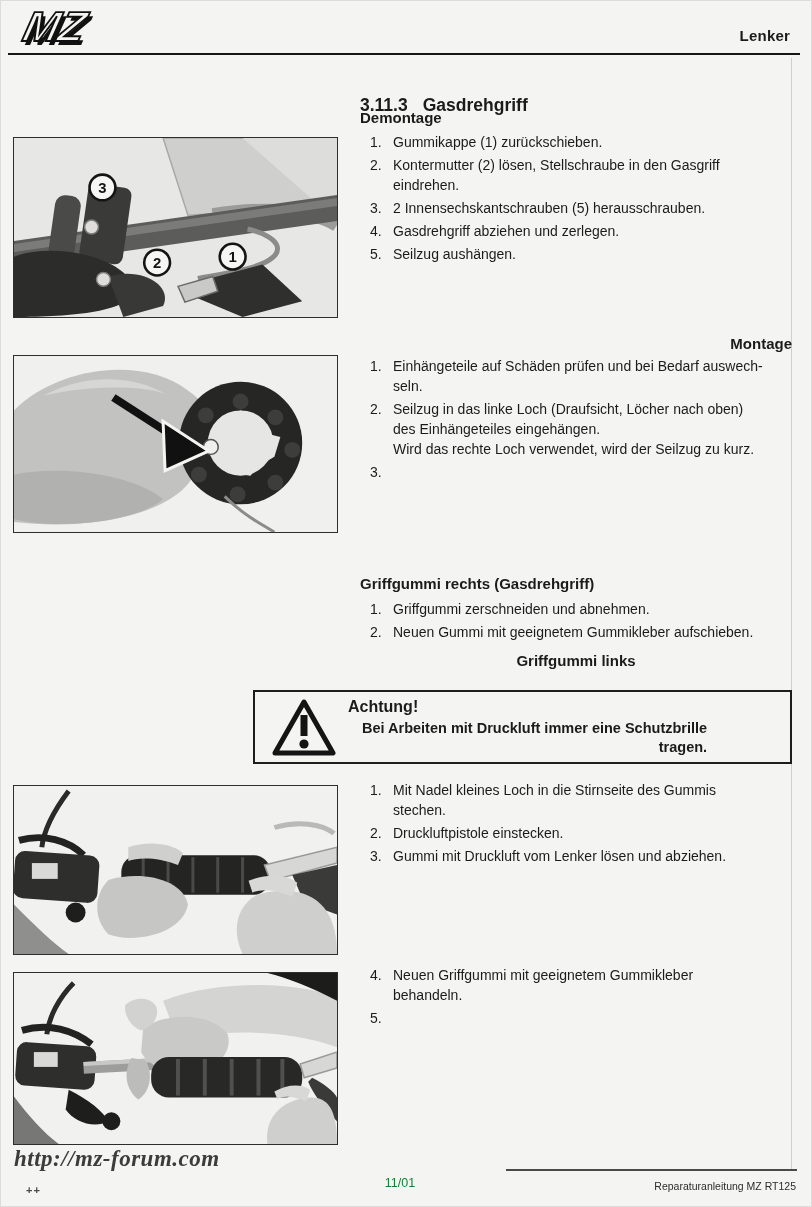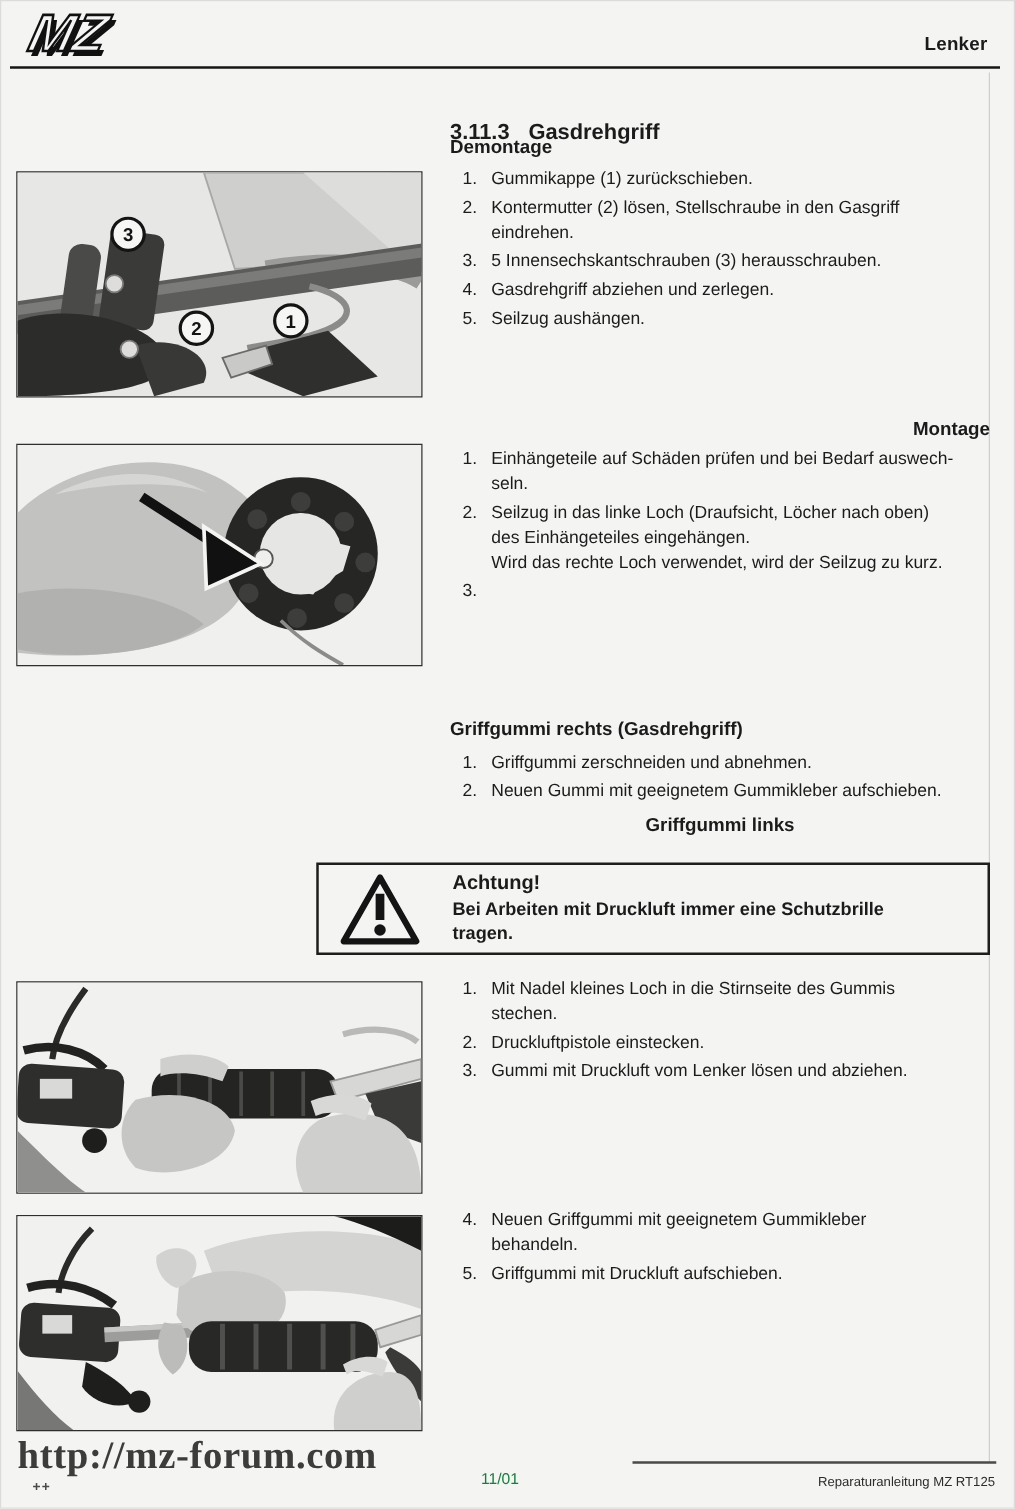--- a/index.html
+++ b/index.html
@@ -20,32 +20,32 @@
   .steps{font-size:14px;line-height:20px;}
   .step{display:flex;margin-bottom:3px;}
   .step .n{width:33px;padding-left:10px;box-sizing:border-box;flex:none;}
   .step .t{white-space:pre-line;}
   
   .warnbox{
     position:absolute;left:253px;top:690px;width:539px;height:74px;
     border:2px solid #1d1d1d;box-sizing:border-box;background:#f4f4f2;
   }
   .warn-tri{position:absolute;left:17px;top:7px;width:64px;height:58px;}
-  .warn-title{position:absolute;left:107px;top:6px;font-size:16px;font-weight:bold;}
-  .warn-text{position:absolute;left:107px;top:27px;font-size:14.5px;font-weight:bold;line-height:18.5px;white-space:pre-line;}
+  .warn-title{position:absolute;left:93px;top:6px;font-size:16px;font-weight:bold;}
+  .warn-text{position:absolute;left:107px;top:27px;font-size:14.5px;font-weight:bold;line-height:18.5px;white-space:pre-line;text-align:right;}
   
   .photo{position:absolute;border:1px solid #2e2e2c;box-sizing:border-box;background:#efefed;}
   .photo svg{display:block;width:100%;height:100%;}
   .co-circle{fill:#f6f6f4;stroke:#141414;stroke-width:2.6px;}
   .co-num{font:bold 15px "Liberation Sans",sans-serif;fill:#141414;text-anchor:middle;}
   
   .footer-line{position:absolute;left:506px;top:1169px;width:291px;height:2px;background:#4a4a48;}
   .watermark{
     position:absolute;left:14px;top:1146px;font-family:"Liberation Serif",serif;
-    font-weight:bold;font-size:31px;color:#3c3c3a;letter-spacing:.5px;
+    font-style:italic;font-weight:bold;font-size:23px;color:#3c3c3a;letter-spacing:.5px;
   }
   .watermark-marks{position:absolute;left:26px;top:1184px;font-size:11px;font-weight:bold;color:#4a4a48;letter-spacing:1px;}
   .page-number{position:absolute;left:340px;top:1176px;width:120px;text-align:center;font-size:12.5px;color:#15803d;}
   .doc-title{position:absolute;right:16px;top:1180px;font-size:10.5px;color:#2c2c2a;}
   .scan-line{position:absolute;left:791px;top:58px;width:1px;height:1112px;background:#cfcfcd;}
 </style>
 </head>
 <body>
 
 <div class="page">
@@ -71,21 +71,21 @@
         <span class="n">1.</span>
         <span class="t">Gummikappe (1) zurückschieben.</span>
       </div>
     <div class="step">
         <span class="n">2.</span>
         <span class="t">Kontermutter (2) lösen, Stellschraube in den Gasgriff
 eindrehen.</span>
       </div>
     <div class="step">
         <span class="n">3.</span>
-        <span class="t">5 Innensechskantschrauben (3) herausschrauben.</span>
+        <span class="t">2 Innensechskantschrauben (5) herausschrauben.</span>
       </div>
     <div class="step">
         <span class="n">4.</span>
         <span class="t">Gasdrehgriff abziehen und zerlegen.</span>
       </div>
     <div class="step">
         <span class="n">5.</span>
         <span class="t">Seilzug aushängen.</span>
       </div>
   </div>
@@ -153,21 +153,20 @@
   </div>
 
   <div class="col steps" style="top:965px;">
     <div class="step">
         <span class="n">4.</span>
         <span class="t">Neuen Griffgummi mit geeignetem Gummikleber
 behandeln.</span>
       </div>
     <div class="step">
         <span class="n">5.</span>
-        <span class="t">Griffgummi mit Druckluft aufschieben.</span>
       </div>
   </div>
 
   <div class="photo" style="left:13px;top:137px;width:325px;height:181px;">
     <svg viewBox="0 0 325 181" preserveAspectRatio="none">
       <rect width="325" height="181" fill="#e7e7e5"></rect>
 
       <polygon points="150,0 300,0 310,70 175,78" fill="#cfcfcd" stroke="#a8a8a6" stroke-width="1.5"></polygon>
       <polygon points="230,0 325,0 325,60 300,62" fill="#dddddb"></polygon>
 

